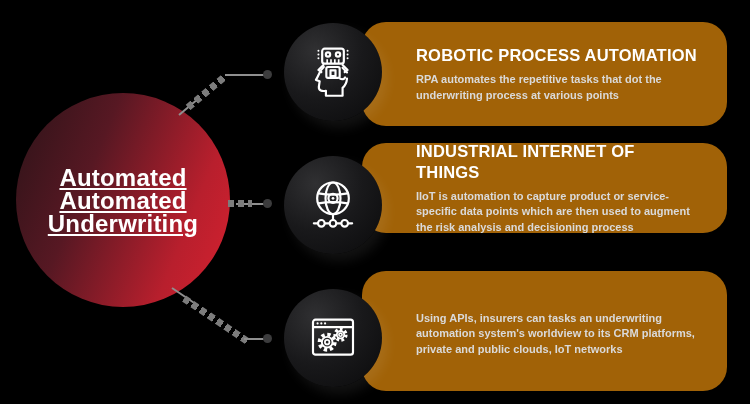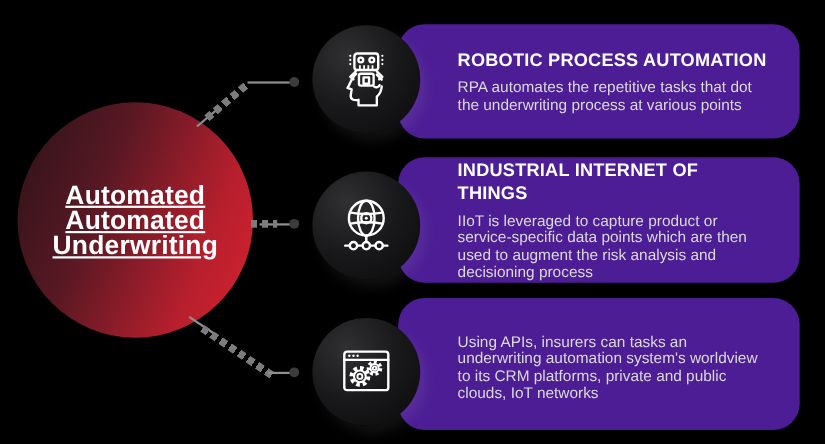--- a/index.html
+++ b/index.html
@@ -12,33 +12,33 @@
   .center-circle{
     position:absolute;left:16px;top:93px;width:214px;height:214px;
     border-radius:50%;
     background:linear-gradient(112deg,#2c1318 0%,#571823 35%,#b81f2d 75%,#d2212f 96%);
     display:flex;align-items:center;justify-content:center;text-align:center;
   }
   .circle-text{color:#fff;font-weight:700;font-size:24px;line-height:23px;letter-spacing:.2px;text-decoration:underline;}
 
   
   .card{
-    position:absolute;left:362px;width:365px;background:#4c1d95;border-radius:24px;
+    position:absolute;left:362px;width:365px;background:#a16207;border-radius:24px;
     display:flex;flex-direction:column;justify-content:center;
     padding:10px 26px 10px 54px;box-sizing:border-box;
   }
   .card1{top:22px;height:104px;}
-  .card2{top:143px;height:114px;}
+  .card2{top:143px;height:90px;}
   .card3{top:271px;height:120px;}
   .card-title{
     margin:0;color:#ffffff;font-size:16.5px;font-weight:700;line-height:21px;
     letter-spacing:.2px;text-transform:uppercase;
   }
   .card-desc{
-    margin:6px 0 0 0;color:#dadada;font-size:14px;line-height:15.6px;font-weight:400;
+    margin:6px 0 0 0;color:#dadada;font-size:11px;line-height:15.6px;font-weight:700;
   }
 
   
   .icon-circle{
     position:absolute;left:284px;width:98px;height:98px;border-radius:50%;
     background:radial-gradient(circle at 32% 28%,#303032 0%,#19191b 48%,#0a0a0b 100%);
     box-shadow:6px 7px 12px rgba(255,255,255,0.07);
     display:flex;align-items:center;justify-content:center;
   }
   .ic1{top:23px;} .ic2{top:156px;} .ic3{top:289px;}
@@ -82,21 +82,21 @@
   <div class="conn thin" style="left:244px;top:338px;width:20px;"></div>
   <div class="conn dot" style="left:263px;top:334px;"></div>
 
   <div class="card card1">
     <h2 class="card-title">ROBOTIC PROCESS AUTOMATION</h2>
     <p class="card-desc">RPA automates the repetitive tasks that dot the underwriting process at various points</p>
   </div>
 
   <div class="card card2">
     <h2 class="card-title">INDUSTRIAL INTERNET OF THINGS</h2>
-    <p class="card-desc">IIoT is leveraged to capture product or service-specific data points which are then used to augment the risk analysis and decisioning process</p>
+    <p class="card-desc">IIoT is automation to capture product or service-specific data points which are then used to augment the risk analysis and decisioning process</p>
   </div>
 
   <div class="card card3">
     <p class="card-desc">Using APIs, insurers can tasks an underwriting automation system's worldview to its CRM platforms, private and public clouds, IoT networks</p>
   </div>
 
   <div class="icon-circle ic1">
     <svg width="60" height="60" viewBox="0 0 72 72" fill="none" stroke="#ffffff" stroke-width="2.6" stroke-linecap="round" stroke-linejoin="round">
 
       <rect x="23" y="8" width="26" height="18" rx="3"></rect>

